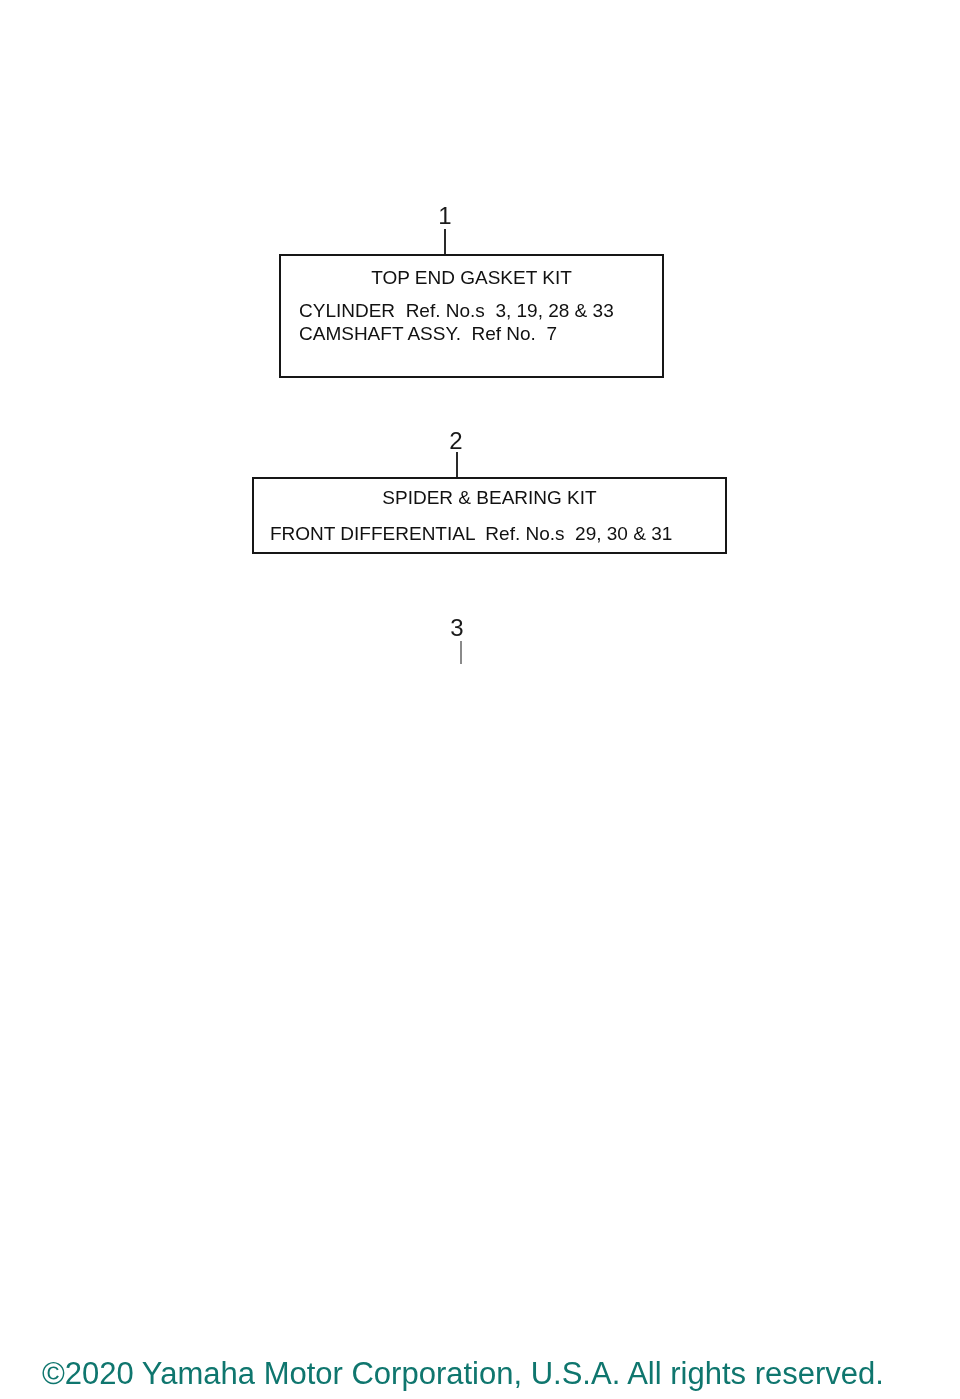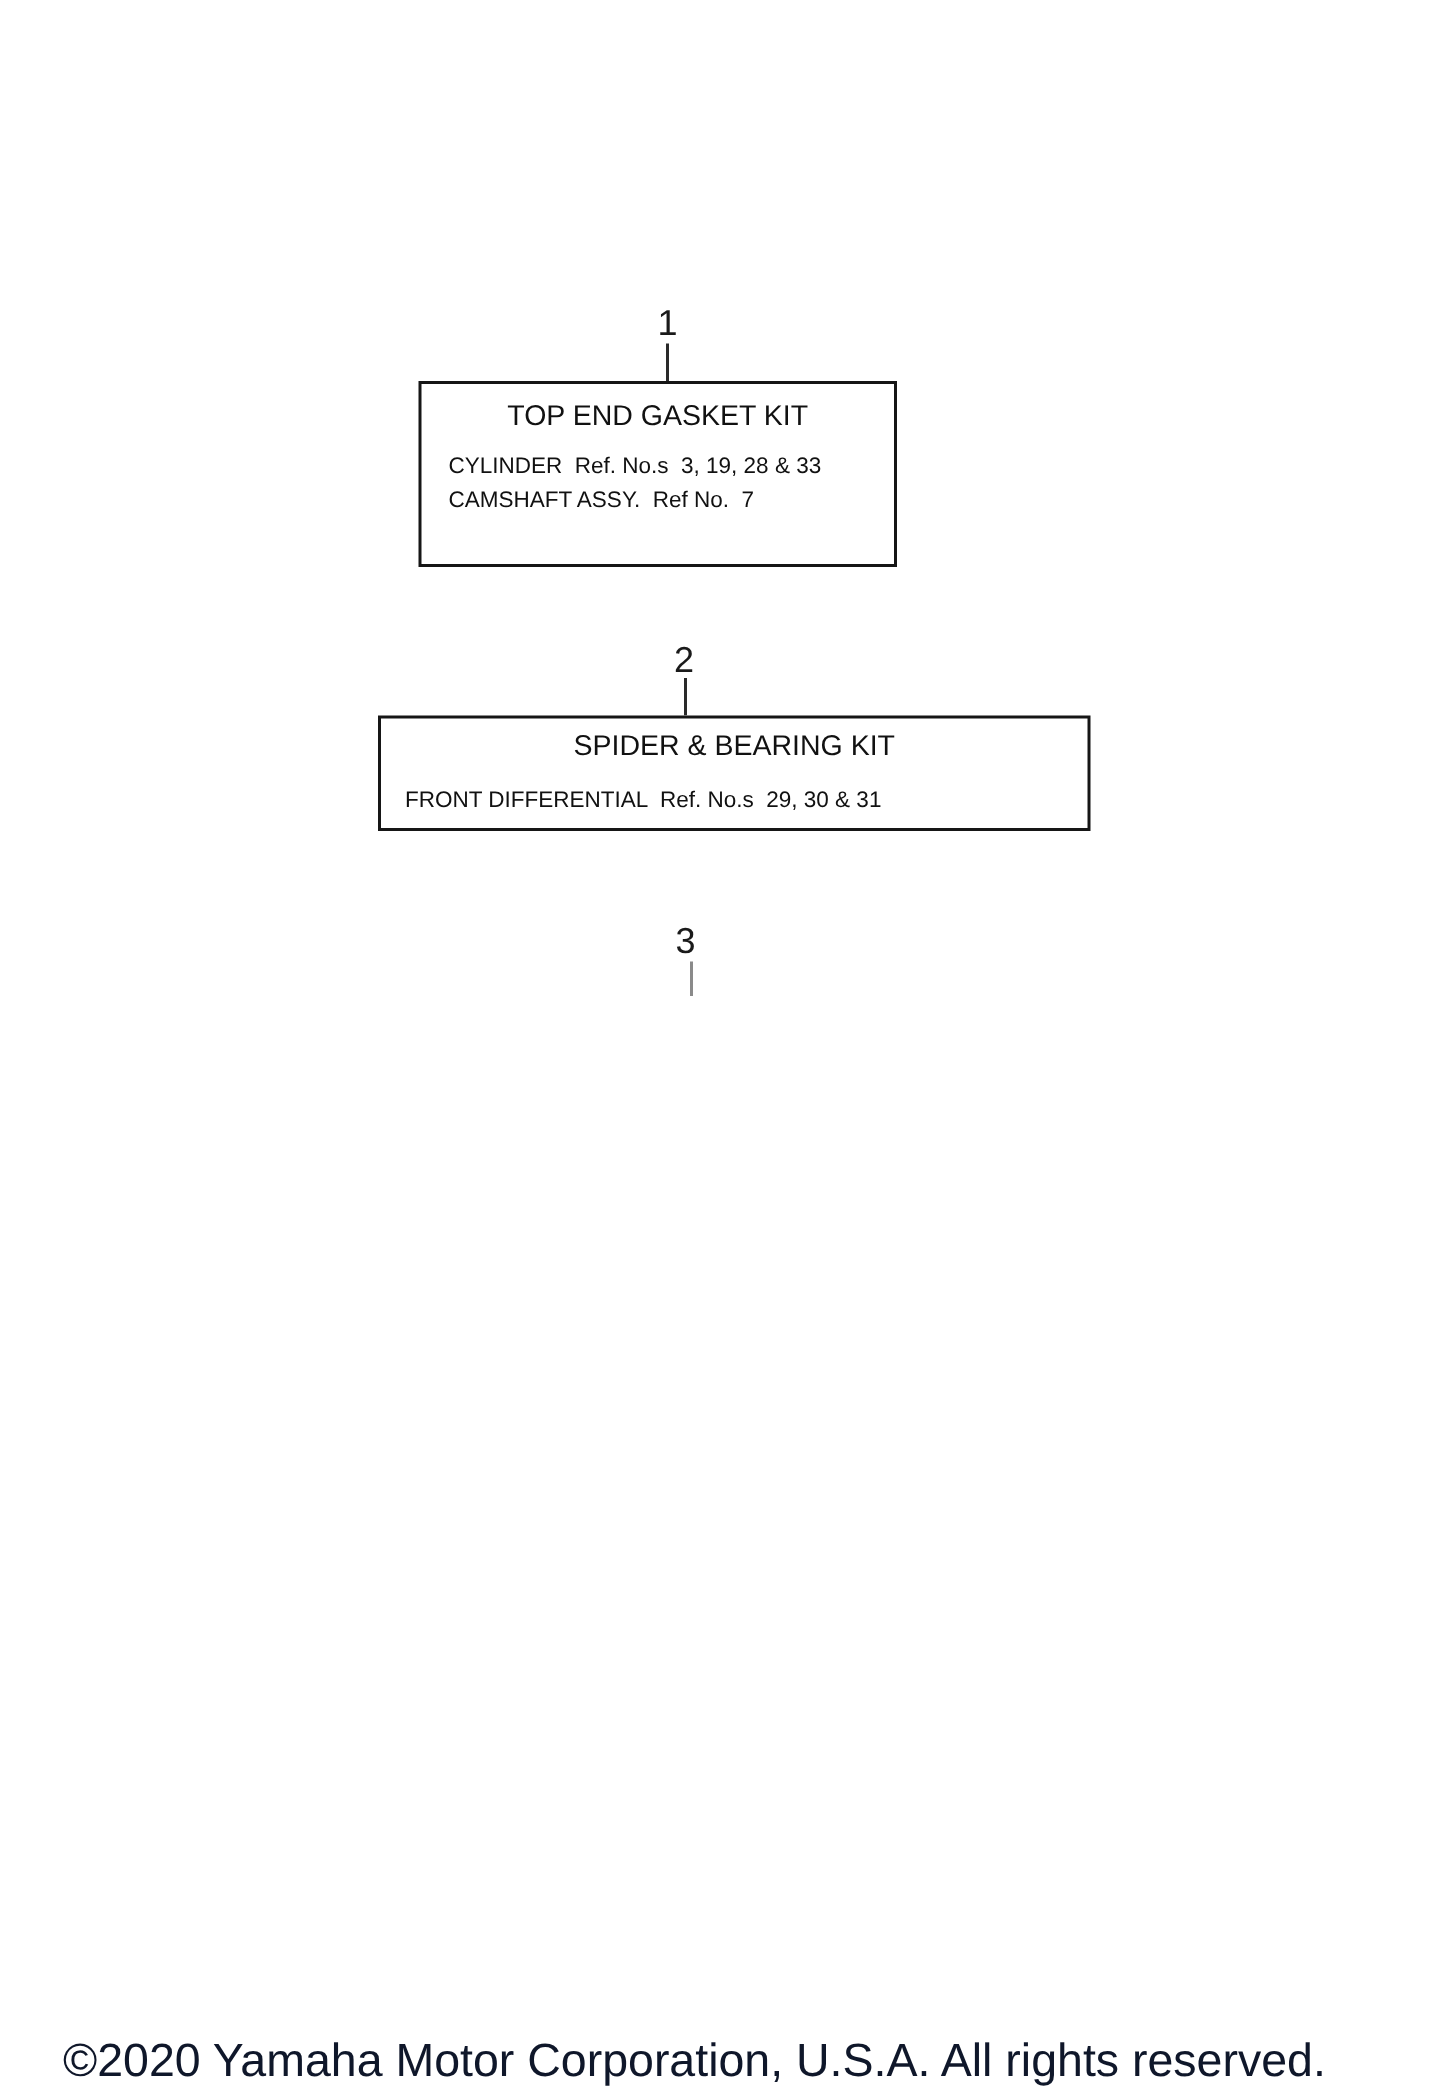--- a/index.html
+++ b/index.html
@@ -34,43 +34,43 @@
   .kit-box.gray-border { border-color: #848484; }
   .leader-line.gray { background: #8a8a8a; }
   .kit-title {
     text-align: center;
     font-size: 19px;
     line-height: 22px;
     white-space: pre;
     color: #111111;
   }
   .kit-line {
-    font-size: 15px;
+    font-size: 19px;
     line-height: 23px;
     white-space: pre;
     color: #111111;
   }
   
-  .box-1 { left: 279px; top: 254px; width: 319px; height: 124px; }
+  .box-1 { left: 279px; top: 254px; width: 385px; height: 124px; }
   .box-1 .kit-title { margin-top: 11px; margin-bottom: 10px; }
   .box-1 .kit-lines { padding-left: 18px; }
   .box-2 { left: 252px; top: 477px; width: 475px; height: 77px; }
   .box-2 .kit-title { margin-top: 8px; margin-bottom: 13px; }
   .box-2 .kit-lines { padding-left: 16px; }
   .box-3 { left: 303px; top: 664px; width: 320px; height: 95px; }
   .box-3 .kit-title { margin-top: 9px; margin-bottom: 9px; }
   .box-3 .kit-lines { padding-left: 15px; }
   .copyright {
     position: absolute;
     left: 42px;
     top: 1356px;
     font-size: 31px;
     line-height: 36px;
     white-space: pre;
-    color: #0f172a;
+    color: #0f766e;
   }
 </style>
 </head>
 <body>
 
 <div class="page">
 
   <div class="callout-number" style="left:415px; top:203px;">1</div>
   <div class="leader-line" style="left:444px; top:229px; height:25px;"></div>
   <div class="kit-box box-1">

